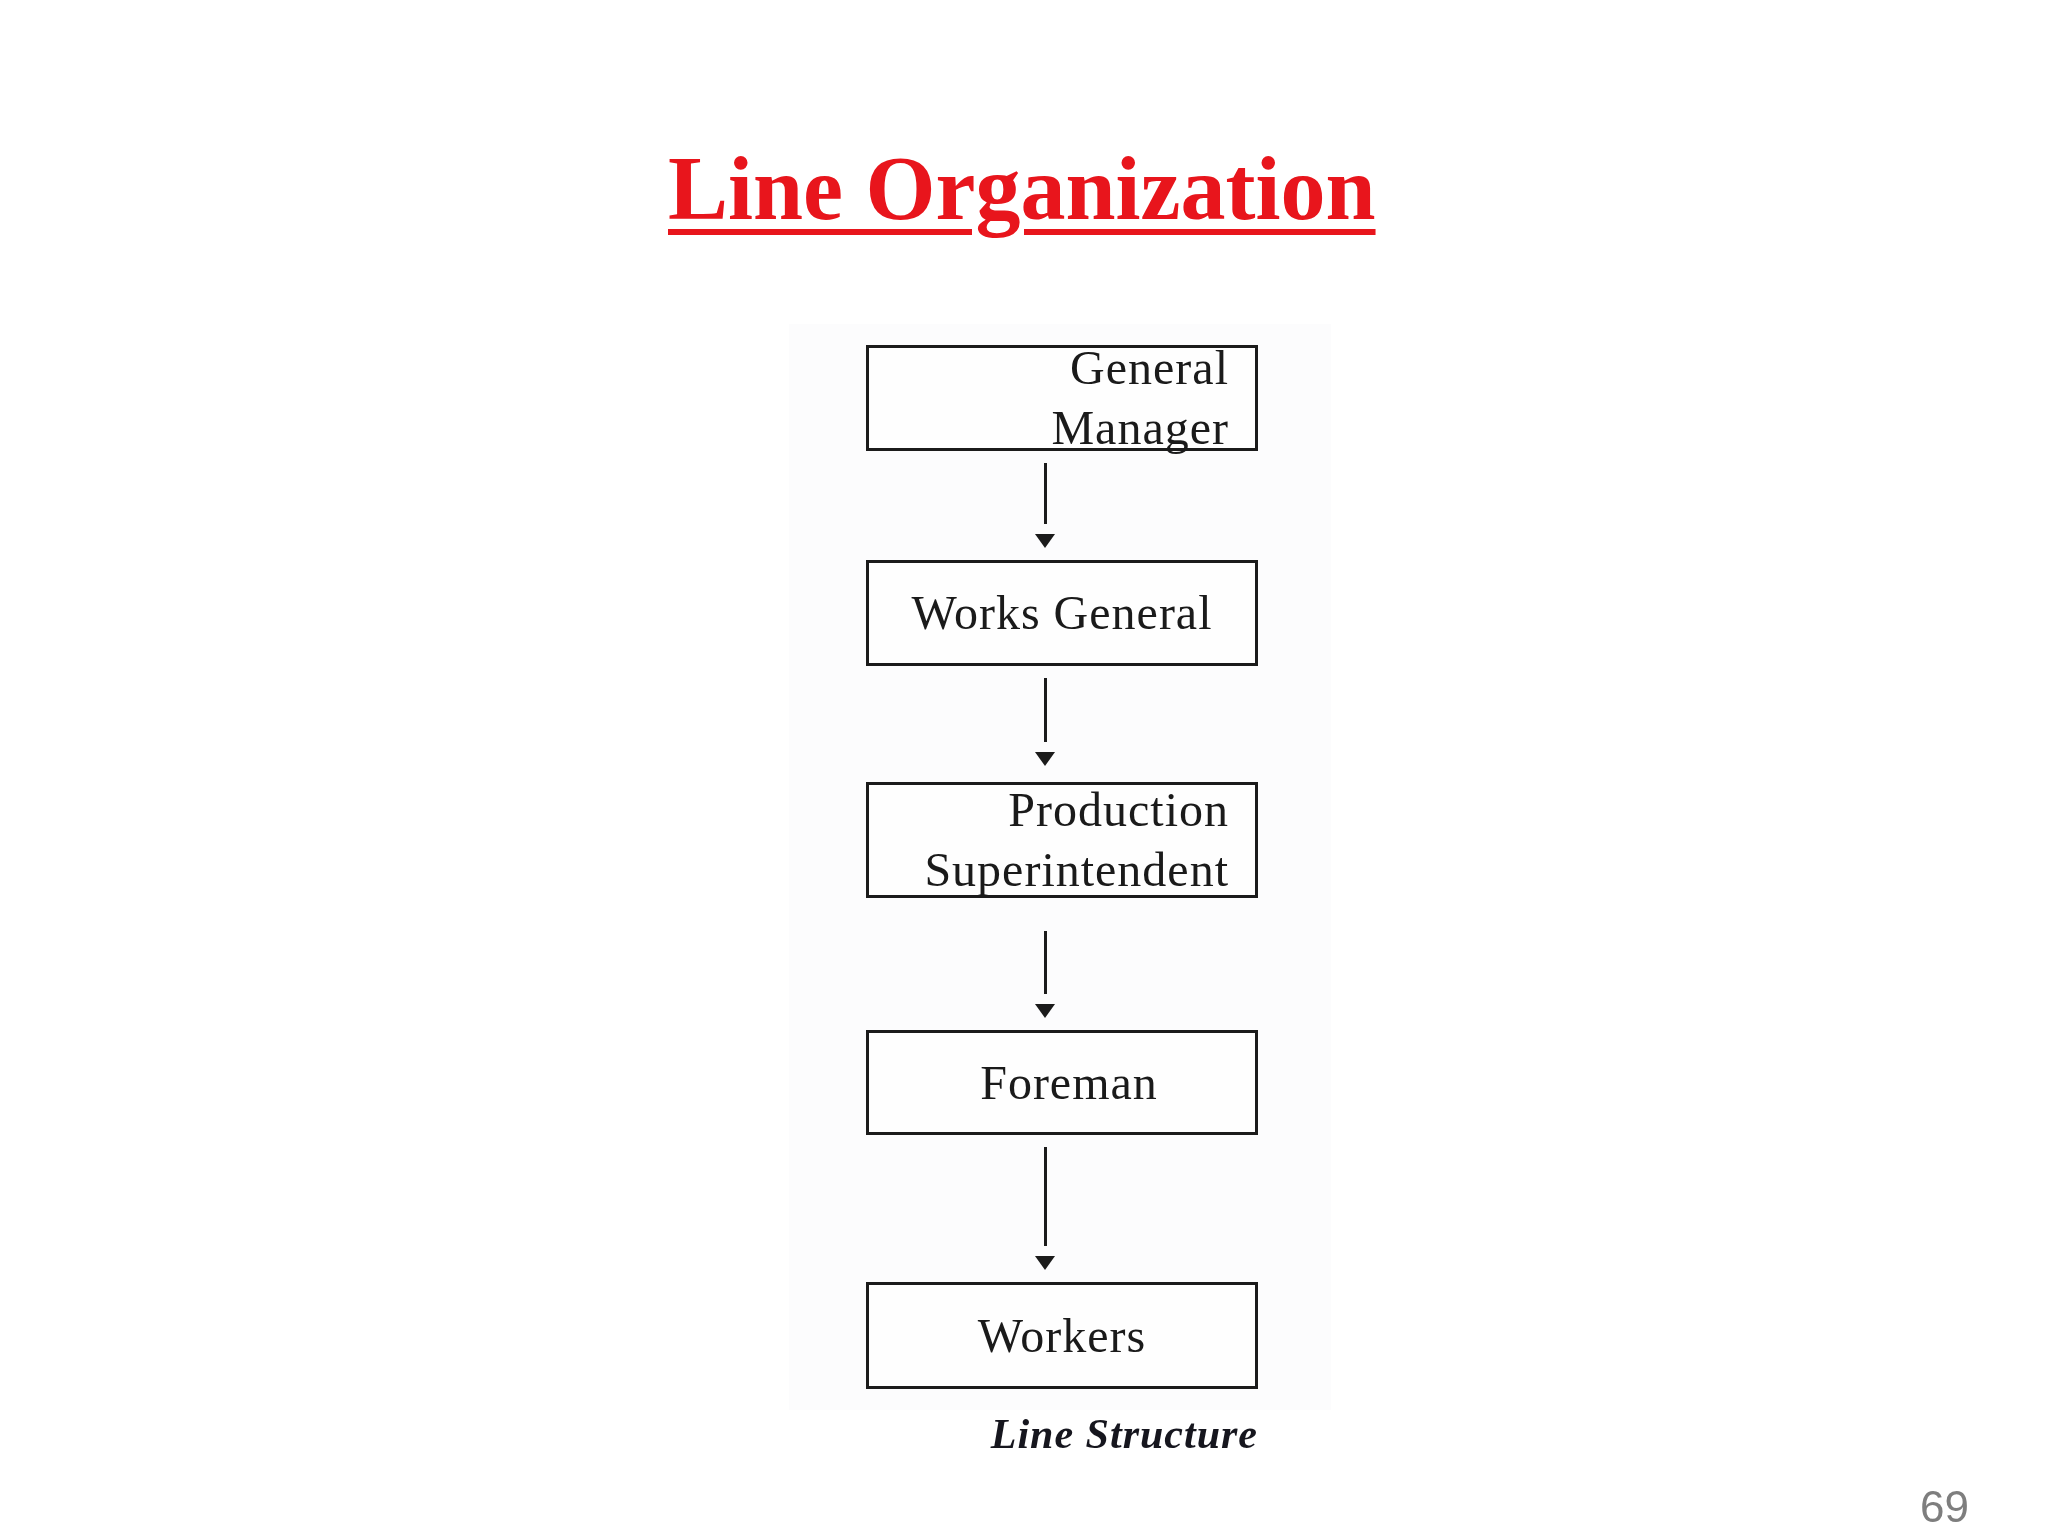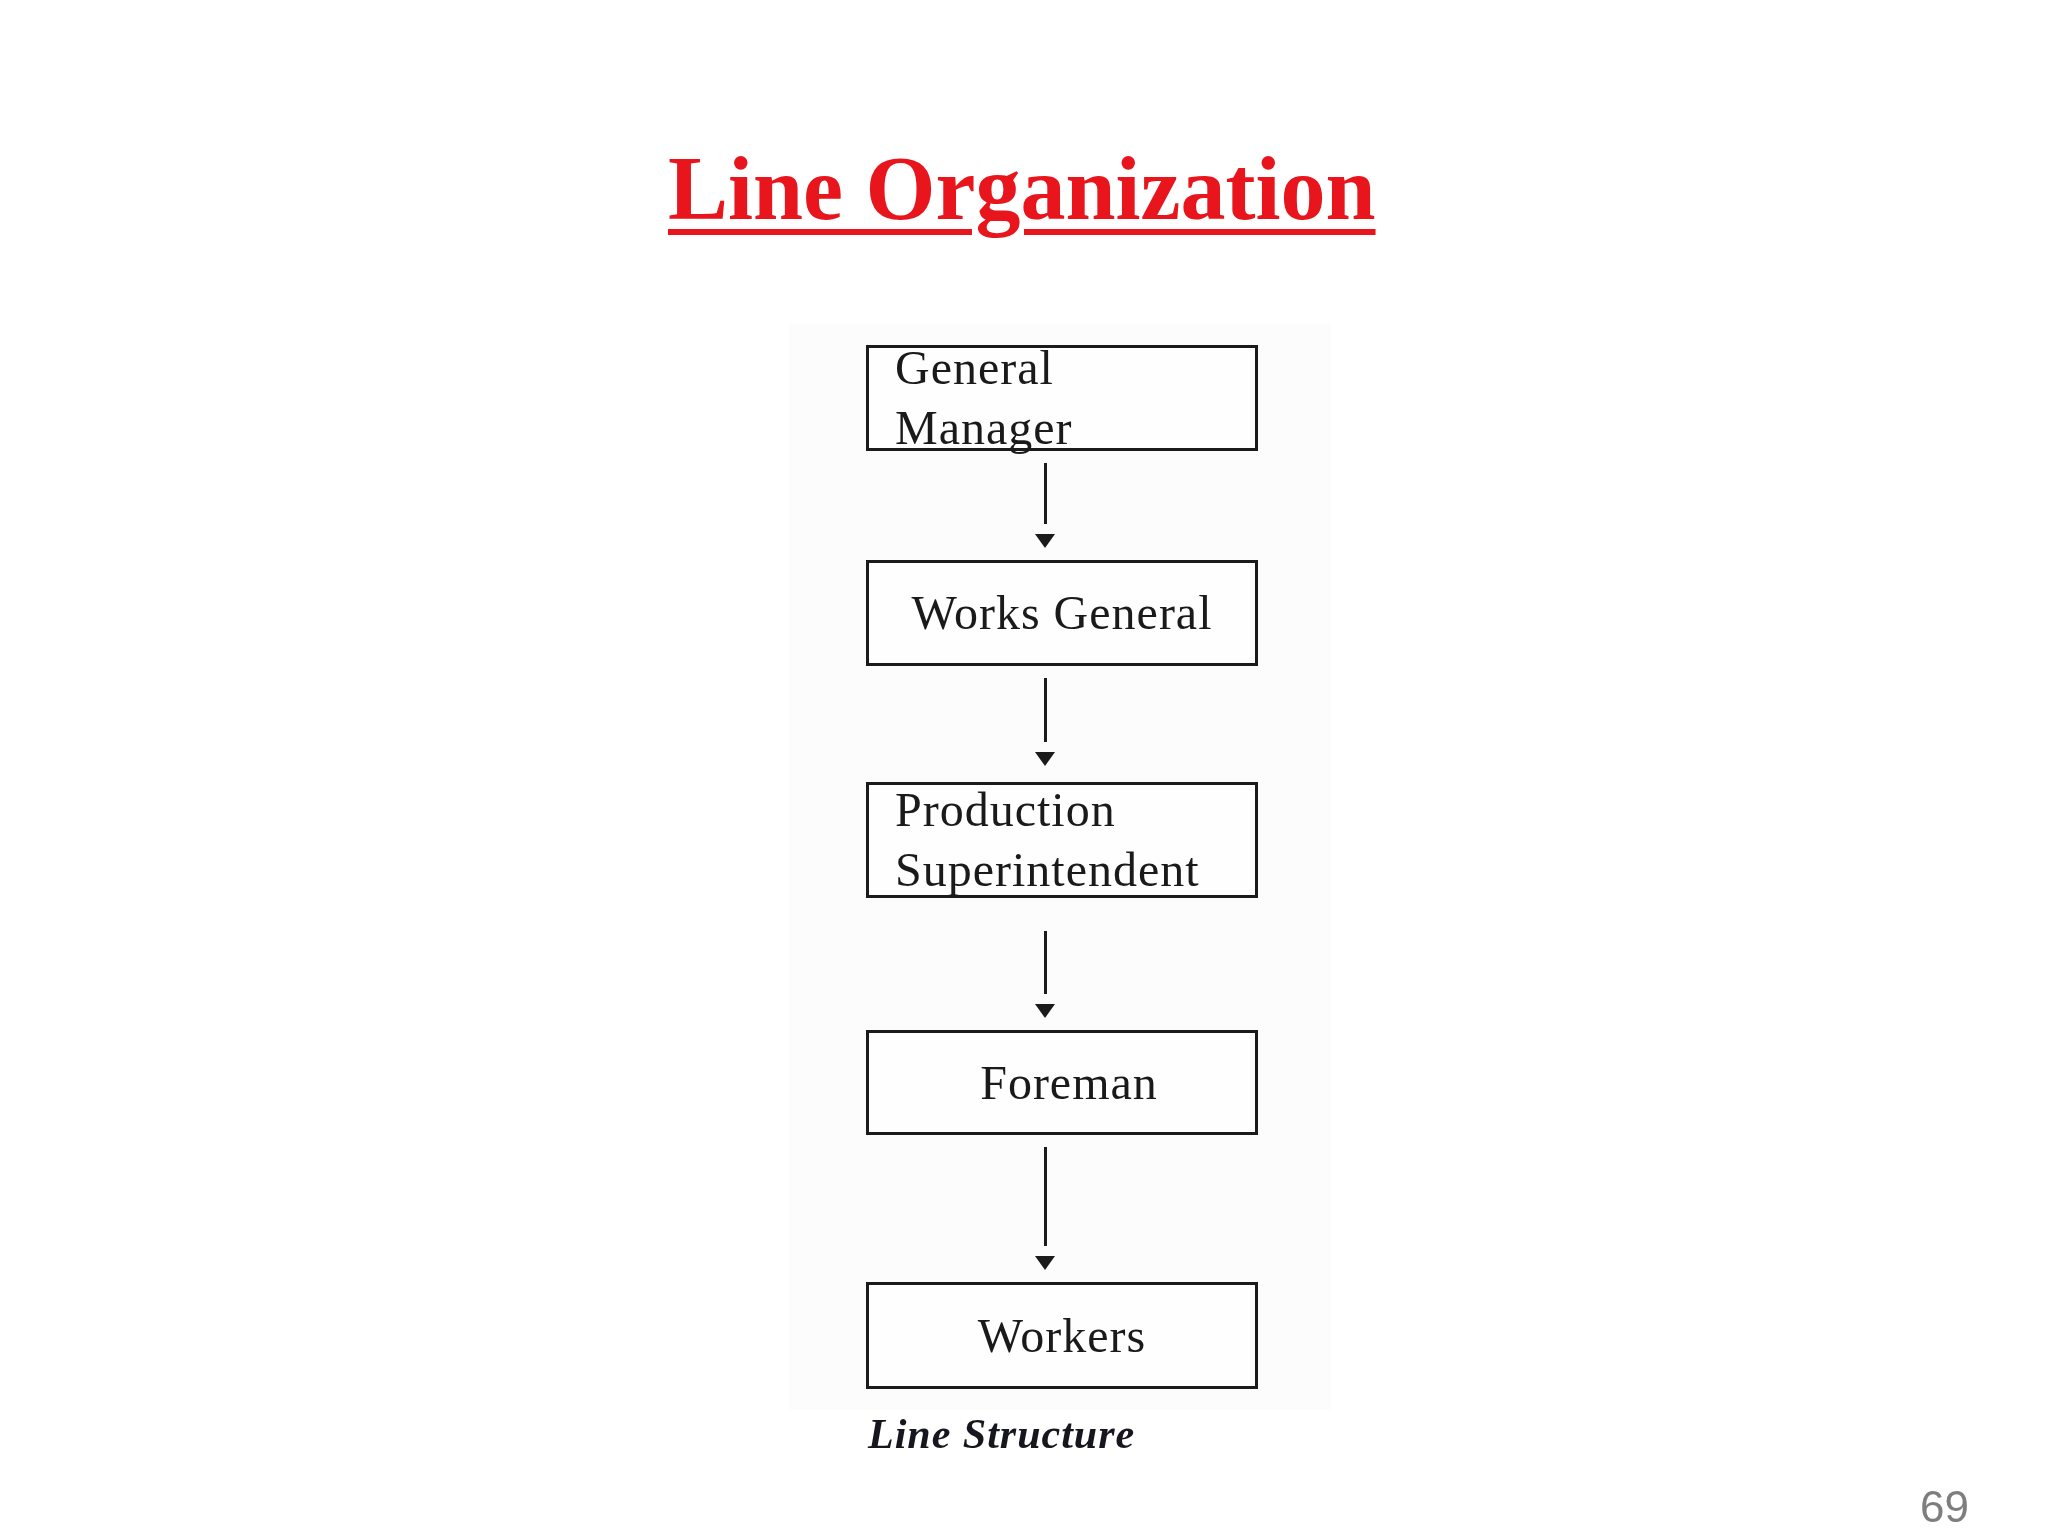--- a/index.html
+++ b/index.html
@@ -40,21 +40,21 @@
   
   .node {
     position: absolute;
     left: 830px;
     width: 392px;
     border: 3px solid #1b1b1b;
     background: #fefefe;
     display: flex;
     align-items: center;
     justify-content: center;
-    text-align: left;
+    text-align: right;
     font-family: "Liberation Serif", serif;
     font-size: 48px;
     line-height: 1.25;
     letter-spacing: 1px;
     color: #1a1a1a;
     padding: 0 14px;
   }
   .node-1 { top: 309px;  height: 106px; }
   .node-2 { top: 524px;  height: 106px; }
   .node-3 { top: 746px;  height: 116px; }
@@ -87,21 +87,21 @@
     border-top: 14px solid #1b1b1b;
     margin-top: -2px;
   }
 
   
   .diagram-caption {
     position: absolute;
     left: 832px;
     top: 1374px;
     width: 390px;
-    text-align: left;
+    text-align: right;
     font-family: "Liberation Serif", serif;
     font-style: italic;
     font-weight: bold;
     font-size: 42px;
     letter-spacing: 1px;
     color: #16161e;
   }
 
   
   .page-number {

